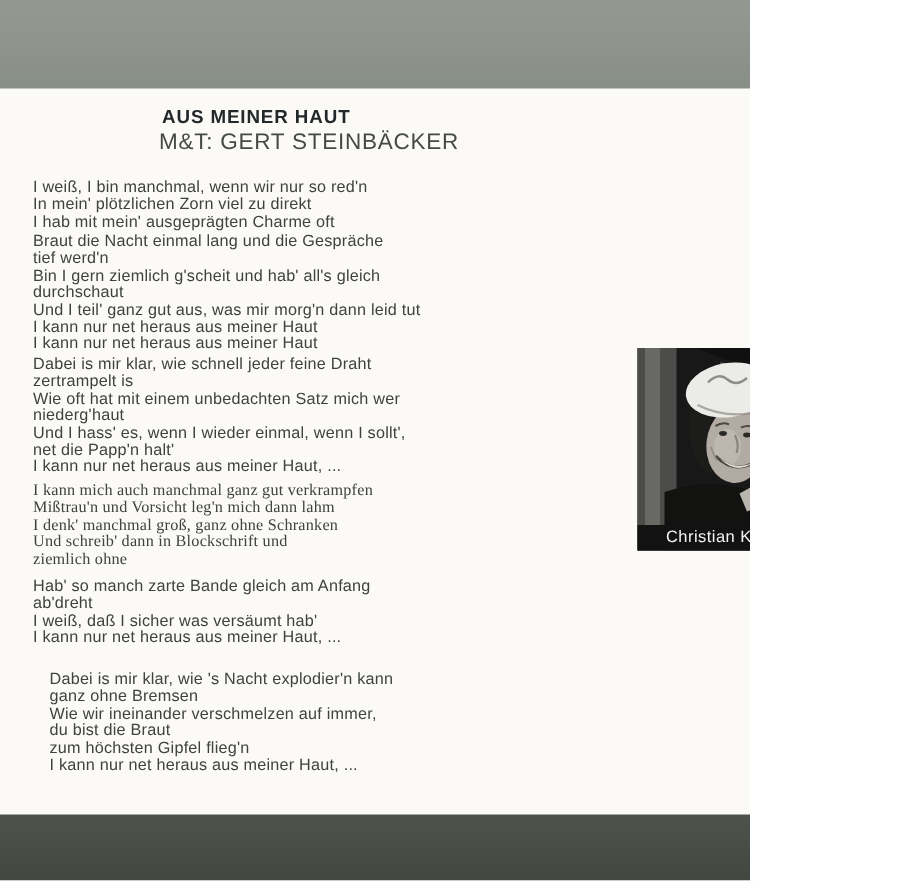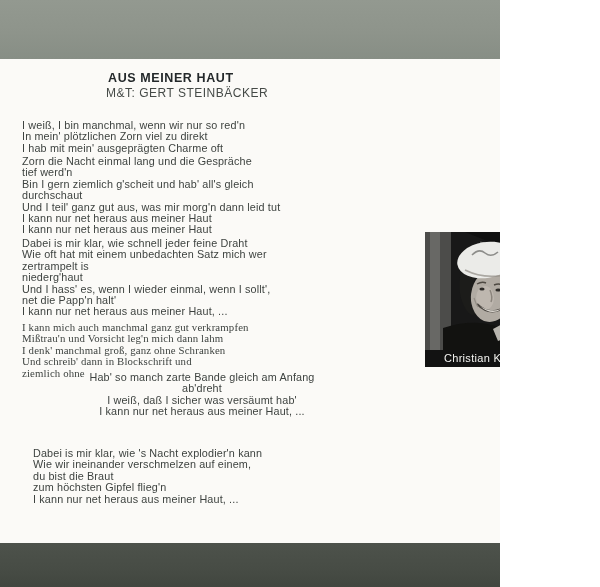--- a/index.html
+++ b/index.html
@@ -23,30 +23,30 @@
     position:absolute; left:0; top:543px; width:600px; height:44px;
     background:linear-gradient(180deg,#4d524b 0%, var(--bottom-band) 60%, #41463f 100%);
   }
   .title{
     position:absolute; left:108px; top:71px;
     font-size:12.5px; font-weight:bold; letter-spacing:0.6px;
     color:var(--title);
   }
   .credit{
     position:absolute; left:106px; top:86px;
-    font-size:12px; font-weight:500; letter-spacing:0.5px;
+    font-size:15px; font-weight:500; letter-spacing:0.5px;
     color:#454a47;
   }
   .stanza{
     position:absolute; left:22px; width:360px;
     font-size:10.8px; line-height:11.4px; letter-spacing:0.15px;
     color:var(--text);
   }
   .s0{top:89px;margin-top:31px;} .s1{top:156px;} .s2{top:238px;}
-  .s3{top:322px;font-family:Liberation Serif, serif;} .s4{top:372px;text-align:center;} .s5{top:448px; left:33px;}
+  .s3{top:322px;font-family:Liberation Serif, serif;} .s4{top:386px;} .s5{top:448px; left:33px;}
   .photo{
     position:absolute; left:425px; top:232px; width:165px; height:135px;
     background:#141414;
   }
   .photo svg{display:block;}
   .photo-caption{
     position:absolute; left:0; bottom:0; width:165px; height:17px;
     background:#121212; color:#f4f4f2;
     font-size:11px; line-height:17px; padding-left:19px; box-sizing:border-box;
     letter-spacing:0.3px;
@@ -62,53 +62,54 @@
   <div class="title">AUS MEINER HAUT</div>
   <div class="credit">M&amp;T: GERT STEINBÄCKER</div>
 
   <div>
     <div class="stanza s0">
         <div class="line">I weiß, I bin manchmal, wenn wir nur so red'n</div>
         <div class="line">In mein' plötzlichen Zorn viel zu direkt</div>
         <div class="line">I hab mit mein' ausgeprägten Charme oft</div>
       </div>
     <div class="stanza s1">
-        <div class="line">Zorn die Nacht einmal lang und die Gespräche</div>
+        <div class="line">Braut die Nacht einmal lang und die Gespräche</div>
         <div class="line">tief werd'n</div>
         <div class="line">Bin I gern ziemlich g'scheit und hab' all's gleich</div>
         <div class="line">durchschaut</div>
         <div class="line">Und I teil' ganz gut aus, was mir morg'n dann leid tut</div>
         <div class="line">I kann nur net heraus aus meiner Haut</div>
         <div class="line">I kann nur net heraus aus meiner Haut</div>
       </div>
     <div class="stanza s2">
         <div class="line">Dabei is mir klar, wie schnell jeder feine Draht</div>
+        <div class="line">zertrampelt is</div>
         <div class="line">Wie oft hat mit einem unbedachten Satz mich wer</div>
-        <div class="line">zertrampelt is</div>
         <div class="line">niederg'haut</div>
         <div class="line">Und I hass' es, wenn I wieder einmal, wenn I sollt',</div>
         <div class="line">net die Papp'n halt'</div>
         <div class="line">I kann nur net heraus aus meiner Haut, ...</div>
       </div>
     <div class="stanza s3">
         <div class="line">I kann mich auch manchmal ganz gut verkrampfen</div>
         <div class="line">Mißtrau'n und Vorsicht leg'n mich dann lahm</div>
         <div class="line">I denk' manchmal groß, ganz ohne Schranken</div>
         <div class="line">Und schreib' dann in Blockschrift und</div>
         <div class="line">ziemlich ohne</div>
       </div>
     <div class="stanza s4">
         <div class="line">Hab' so manch zarte Bande gleich am Anfang</div>
         <div class="line">ab'dreht</div>
         <div class="line">I weiß, daß I sicher was versäumt hab'</div>
         <div class="line">I kann nur net heraus aus meiner Haut, ...</div>
       </div>
     <div class="stanza s5">
         <div class="line">Dabei is mir klar, wie 's Nacht explodier'n kann</div>
-        <div class="line">Wie wir ineinander verschmelzen auf einem,</div>
+        <div class="line">ganz ohne Bremsen</div>
+        <div class="line">Wie wir ineinander verschmelzen auf immer,</div>
         <div class="line">du bist die Braut</div>
         <div class="line">zum höchsten Gipfel flieg'n</div>
         <div class="line">I kann nur net heraus aus meiner Haut, ...</div>
       </div>
   </div>
 
   <div class="photo">
     <svg width="165" height="135" viewBox="0 0 165 135">
 
       <rect x="0" y="0" width="165" height="135" fill="#181818"></rect>

